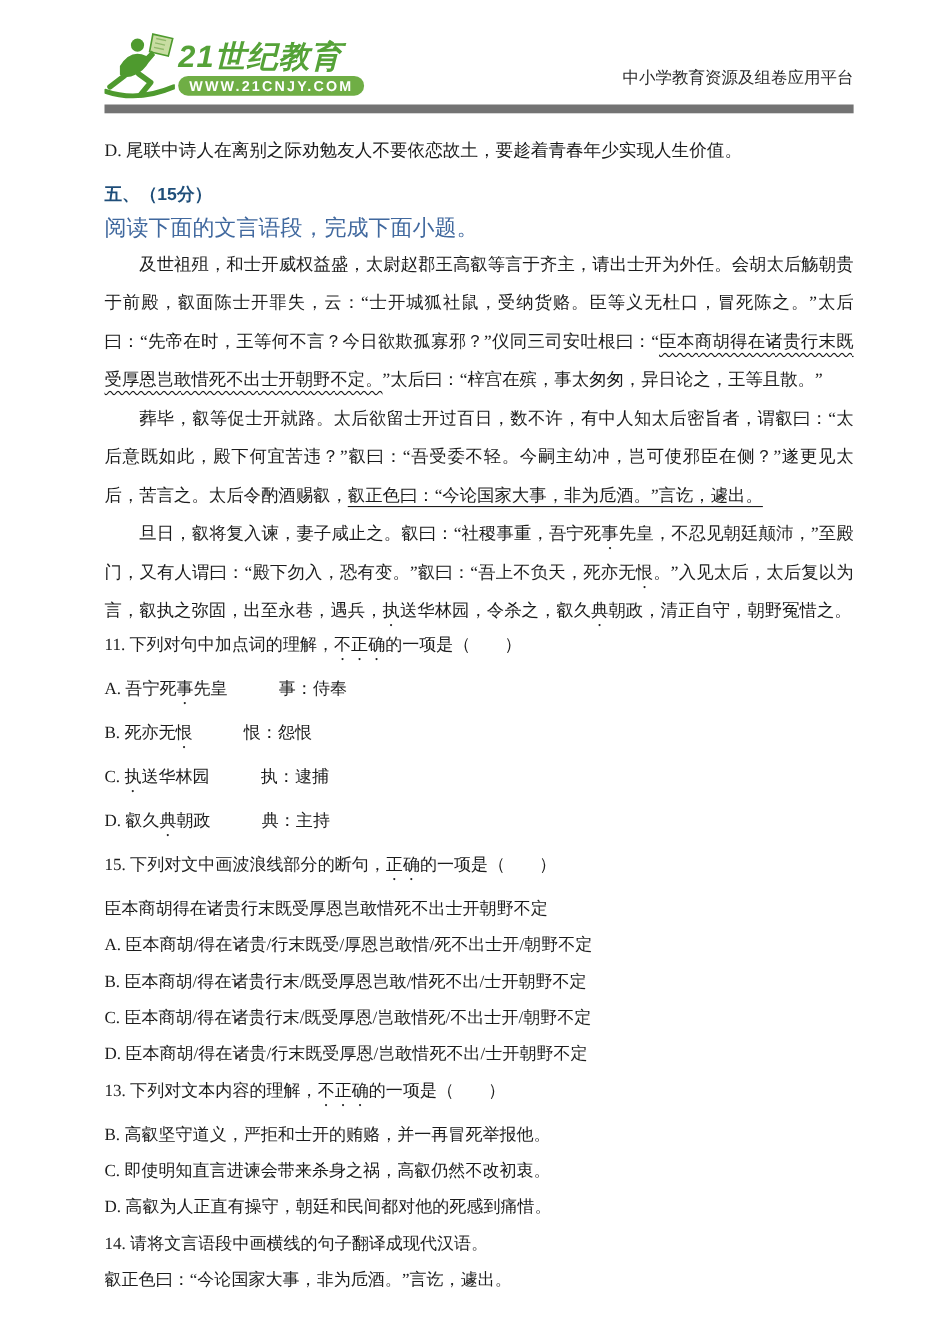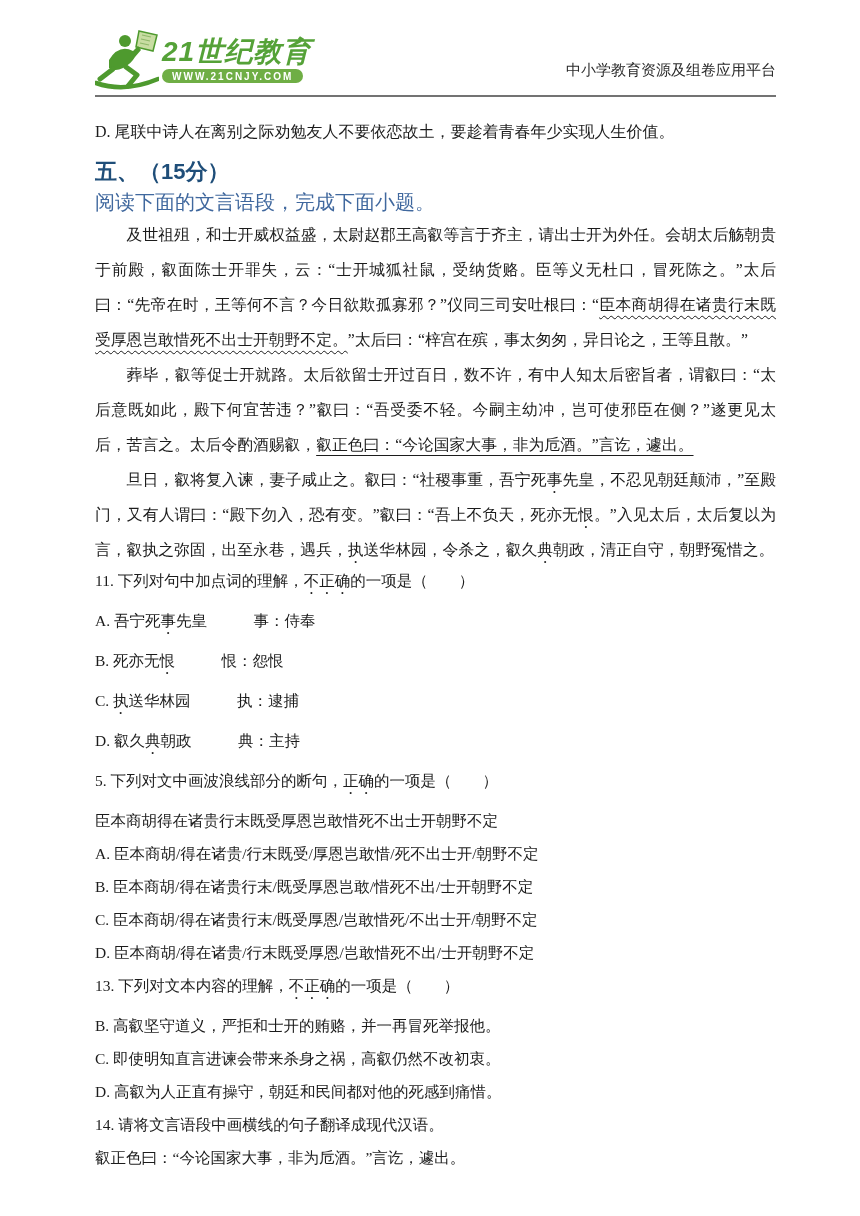--- a/index.html
+++ b/index.html
@@ -11,45 +11,45 @@
     font-family:"Liberation Serif", serif;
     color:#1c1c1c;
     overflow:hidden;
   }
   .margins { padding-left:95px; padding-right:84px; }
 
   
   header { padding-top:30px; }
   .header-inner {
     display:flex; align-items:flex-end; justify-content:space-between;
-    border-bottom:2px solid #737373; padding-bottom:5px;
+    border-bottom:8px solid #737373; padding-bottom:5px;
   }
   .logo { display:flex; align-items:flex-start; gap:3px; }
   .logo-text { padding-top:8px; }
   .brand {
     font-family:"Liberation Sans", sans-serif;
     font-style:italic; font-weight:bold;
     font-size:28px; line-height:1;
     color:#55a238; letter-spacing:1px;
   }
   .url-bar {
     margin-top:3px; display:inline-block;
     background:#6fae45; color:#ffffff;
     font-family:"Liberation Sans", sans-serif;
-    font-weight:bold; font-size:10px; letter-spacing:2px;
+    font-weight:bold; font-size:13px; letter-spacing:2px;
     padding:2px 10px 1px; border-radius:9px;
   }
   .platform { font-size:15px; color:#2a2a2a; padding-bottom:10px; }
 
   
   main { padding-top:24px; }
   .prev-option { font-size:16px; line-height:22px; margin-bottom:16px; }
   .section-title {
     font-family:"Liberation Sans", sans-serif;
-    font-size:22px; font-weight:bold; color:#1f4e79;
+    font-size:16px; font-weight:bold; color:#1f4e79;
     line-height:26px; margin-bottom:6px;
   }
   .instruction { font-size:20px; color:#40689e; line-height:22px; margin-bottom:4px; }
 
   .passage { font-size:15.8px; line-height:35px; text-align:justify; margin-bottom:4px; }
   .passage p { text-indent:2em; }
 
   .qline { font-size:15.5px; line-height:20px; margin-bottom:13px; }
   .qline:last-child { margin-bottom:0; }
 
@@ -113,21 +113,21 @@
       <p><span>旦日，叡将复入谏，妻子咸止之。叡曰：“社稷事重，吾宁死</span><span class="dot">事</span><span>先皇，不忍见朝廷颠沛，”至殿门，又有人谓曰：“殿下勿入，恐有变。”叡曰：“吾上不负天，死亦无</span><span class="dot">恨</span><span>。”入见太后，太后复以为言，叡执之弥固，出至永巷，遇兵，</span><span class="dot">执</span><span>送华林园，令杀之，叡久</span><span class="dot">典</span><span>朝政，清正自守，朝野冤惜之。</span></p>
     </div>
 
     <div class="questions">
       <p class="qline"><span>11. 下列对句中加点词的理解，</span><span class="dot">不正确</span><span>的一项是（　　）</span></p>
       <p class="qline"><span>A. 吾宁死</span><span class="dot">事</span><span>先皇　　　事：侍奉</span></p>
       <p class="qline"><span>B. 死亦无</span><span class="dot">恨</span><span>　　　恨：怨恨</span></p>
       <p class="qline"><span>C. </span><span class="dot">执</span><span>送华林园　　　执：逮捕</span></p>
       <p class="qline"><span>D. 叡久</span><span class="dot">典</span><span>朝政　　　典：主持</span></p>
 
-      <p class="qline"><span>5. 下列对文中画波浪线部分的断句，</span><span class="dot">正确</span><span>的一项是（　　）</span></p>
+      <p class="qline"><span>15. 下列对文中画波浪线部分的断句，</span><span class="dot">正确</span><span>的一项是（　　）</span></p>
       <p class="qline">臣本商胡得在诸贵行末既受厚恩岂敢惜死不出士开朝野不定</p>
       <p class="qline">A. 臣本商胡/得在诸贵/行末既受/厚恩岂敢惜/死不出士开/朝野不定</p>
       <p class="qline">B. 臣本商胡/得在诸贵行末/既受厚恩岂敢/惜死不出/士开朝野不定</p>
       <p class="qline">C. 臣本商胡/得在诸贵行末/既受厚恩/岂敢惜死/不出士开/朝野不定</p>
       <p class="qline">D. 臣本商胡/得在诸贵/行末既受厚恩/岂敢惜死不出/士开朝野不定</p>
 
       <p class="qline"><span>13. 下列对文本内容的理解，</span><span class="dot">不正确</span><span>的一项是（　　）</span></p>
       <p class="qline">B. 高叡坚守道义，严拒和士开的贿赂，并一再冒死举报他。</p>
       <p class="qline">C. 即使明知直言进谏会带来杀身之祸，高叡仍然不改初衷。</p>
       <p class="qline">D. 高叡为人正直有操守，朝廷和民间都对他的死感到痛惜。</p>

